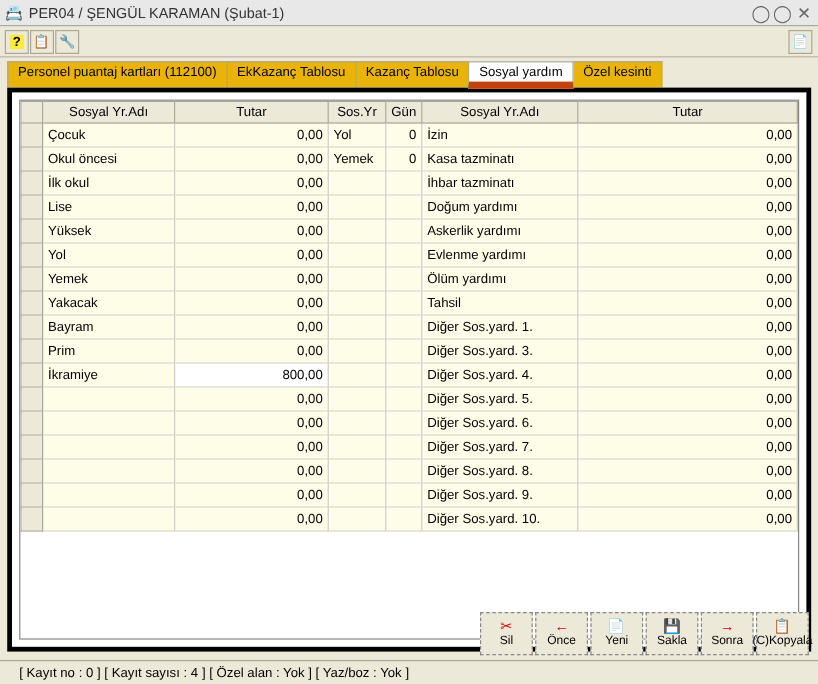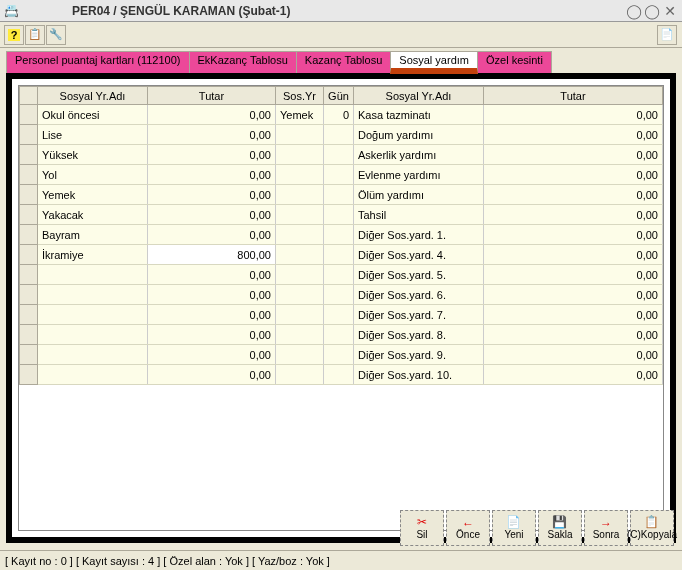--- a/index.html
+++ b/index.html
@@ -1,47 +1,47 @@
 <!DOCTYPE html>
 <html><head>
 <meta charset="utf-8">
 <style>
   * { box-sizing: border-box; margin: 0; padding: 0; }
   body { font-family: Tahoma, Arial, sans-serif; font-size: 11px; background: #ece9d8; width: 682px; height: 570px; overflow: hidden; }
   
   .titlebar { height: 22px; background: #e8e8e8; border-bottom: 1px solid #999; display: flex; align-items: center; padding: 0 4px; }
   .titlebar-icon { width: 16px; height: 16px; margin-right: 4px; display:flex;align-items:center;justify-content:center;font-size:12px;}
-  .titlebar-text { flex: 1; font-weight: bold; color: #333; font-size: 12px; margin-left: 48px; }
+  .titlebar-text { flex: 1; font-weight: normal; color: #333; font-size: 12px; }
   .titlebar-btns { display: flex; gap: 2px; }
   .titlebar-btn { width: 16px; height: 16px; display: flex; align-items: center; justify-content: center; color: #666; cursor: pointer; font-size: 14px; }
   
   .toolbar { height: 26px; background: #ece9d8; border-bottom: 1px solid #aca899; display: flex; align-items: center; padding: 2px 4px; justify-content: space-between; }
   .toolbar-left { display: flex; gap: 0; }
   .tb-btn { width: 20px; height: 20px; border: 1px solid #aca899; background: #ece9d8; display: flex; align-items: center; justify-content: center; cursor: pointer; margin-right:1px;}
   
   .tabs { display: flex; padding: 3px 6px 0 6px; background: #ece9d8; gap: 0; }
-  .tab { padding: 2px 8px; border: 1px solid #aca899; border-bottom: none; background: #ec4899; cursor: pointer; position: relative; margin-right: -1px; white-space:nowrap; }
+  .tab { padding: 2px 8px; border: 1px solid #aca899; border-bottom: none; background: #eab308; cursor: pointer; position: relative; margin-right: -1px; white-space:nowrap; }
   .tab.active { background: #fff; z-index: 2; border-bottom: 6px solid #c2410c; margin-bottom: -1px; }
   
-  .content { border: 6px solid #000000; margin: 0 6px 0 6px; background: #fff; height: 470px; overflow: hidden; position: relative; padding: 6px; }
+  .content { border: 4px solid #000000; margin: 0 6px 0 6px; background: #fff; height: 470px; overflow: hidden; position: relative; padding: 6px; }
   
   .grid-wrap { border: 1px solid #888; height: 100%; overflow: auto; }
   .grid { border-collapse: collapse; width: 100%; table-layout: fixed; }
   .grid th { background: #ece9d8; border: 1px solid #aca899; padding: 2px 4px; font-weight: normal; text-align: center; height: 18px; font-size:11px;}
   .grid td { border-right: 1px solid #ccc; border-bottom: 1px solid #d8d8c0; padding: 2px 4px; height: 20px; background: #fdfde8; font-size:11px; white-space: nowrap; overflow: hidden;}
   .rowhdr { background: #ece9d8 !important; border: 1px solid #aca899 !important; width: 18px; }
   .num { text-align: right; }
   .txt { text-align: left; }
   .editcell { background: #fff !important; }
   
   .bottom-toolbar { position: absolute; right: 8px; bottom: 24px; display: flex; gap: 2px; }
   .cmd-btn { width: 44px; height: 36px; border: 1px dashed #888; background: #ece9d8; display: flex; flex-direction: column; align-items: center; justify-content: center; cursor: pointer; font-size: 10px; gap:1px;}
   .cmd-btn .ico { font-size: 12px; line-height: 1; }
   
-  .statusbar { position: absolute; left: 0; bottom: 0; right: 0; height: 20px; background: #ece9d8; border-top: 1px solid #aca899; display: flex; align-items: center; padding: 0 5px; font-size: 11px; }
+  .statusbar { position: absolute; left: 0; bottom: 0; right: 0; height: 20px; background: #ece9d8; border-top: 1px solid #aca899; display: flex; align-items: center; padding: 0 16px; font-size: 11px; }
 </style>
 </head>
 <body>
 
 <div class="titlebar">
   <span class="titlebar-icon">📇</span>
   <span class="titlebar-text">PER04 / ŞENGÜL KARAMAN (Şubat-1)</span>
   <div class="titlebar-btns">
     <span class="titlebar-btn">◯</span>
     <span class="titlebar-btn">◯</span>
@@ -93,29 +93,47 @@
           <th>Tutar</th>
           <th>Sos.Yr</th>
           <th>Gün</th>
           <th>Sosyal Yr.Adı</th>
           <th>Tutar</th>
         </tr>
       </thead>
       <tbody id="grid-body">
           <tr>
             <td class="rowhdr"></td>
+            <td class="txt">Çocuk</td>
+            <td class="num">0,00</td>
+            <td class="txt">Yol</td>
+            <td class="num">0</td>
+            <td class="txt">İzin</td>
+            <td class="num">0,00</td>
+          </tr>
+          <tr>
+            <td class="rowhdr"></td>
             <td class="txt">Okul öncesi</td>
             <td class="num">0,00</td>
             <td class="txt">Yemek</td>
             <td class="num">0</td>
             <td class="txt">Kasa tazminatı</td>
             <td class="num">0,00</td>
           </tr>
           <tr>
             <td class="rowhdr"></td>
+            <td class="txt">İlk okul</td>
+            <td class="num">0,00</td>
+            <td class="txt"></td>
+            <td class="num"></td>
+            <td class="txt">İhbar tazminatı</td>
+            <td class="num">0,00</td>
+          </tr>
+          <tr>
+            <td class="rowhdr"></td>
             <td class="txt">Lise</td>
             <td class="num">0,00</td>
             <td class="txt"></td>
             <td class="num"></td>
             <td class="txt">Doğum yardımı</td>
             <td class="num">0,00</td>
           </tr>
           <tr>
             <td class="rowhdr"></td>
             <td class="txt">Yüksek</td>
@@ -152,20 +170,29 @@
             <td class="txt">Tahsil</td>
             <td class="num">0,00</td>
           </tr>
           <tr>
             <td class="rowhdr"></td>
             <td class="txt">Bayram</td>
             <td class="num">0,00</td>
             <td class="txt"></td>
             <td class="num"></td>
             <td class="txt">Diğer Sos.yard. 1.</td>
+            <td class="num">0,00</td>
+          </tr>
+          <tr>
+            <td class="rowhdr"></td>
+            <td class="txt">Prim</td>
+            <td class="num">0,00</td>
+            <td class="txt"></td>
+            <td class="num"></td>
+            <td class="txt">Diğer Sos.yard. 3.</td>
             <td class="num">0,00</td>
           </tr>
           <tr>
             <td class="rowhdr"></td>
             <td class="txt">İkramiye</td>
             <td class="num editcell">800,00</td>
             <td class="txt"></td>
             <td class="num"></td>
             <td class="txt">Diğer Sos.yard. 4.</td>
             <td class="num">0,00</td>

